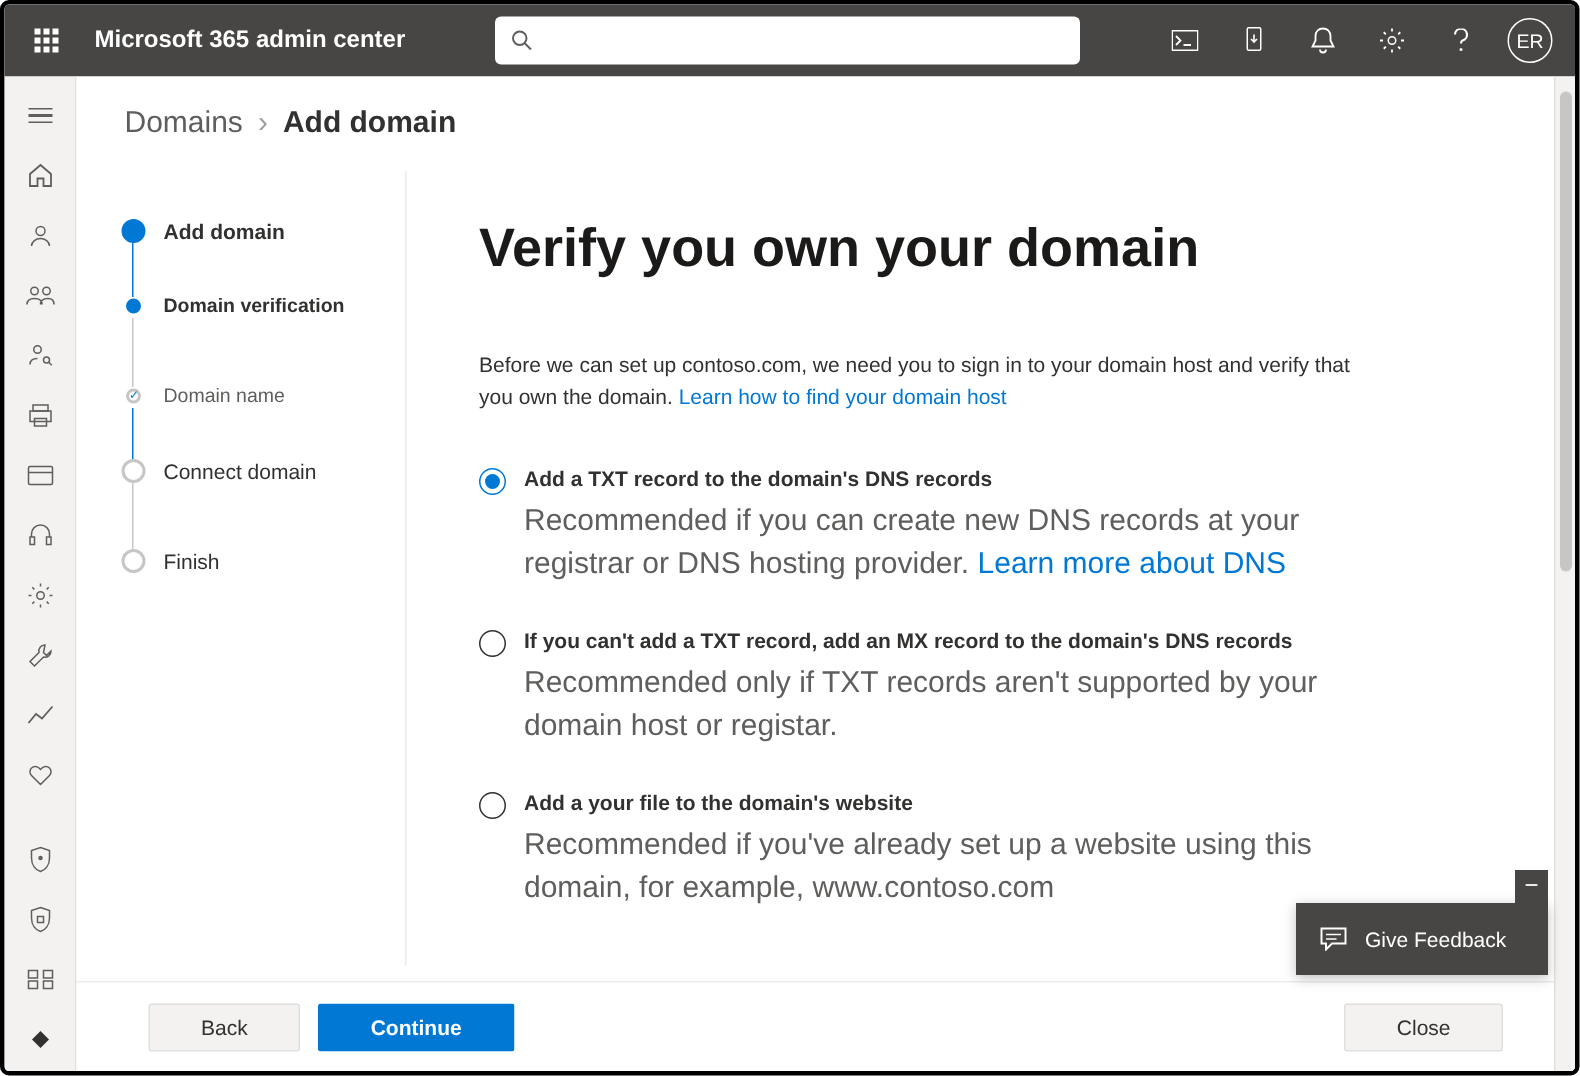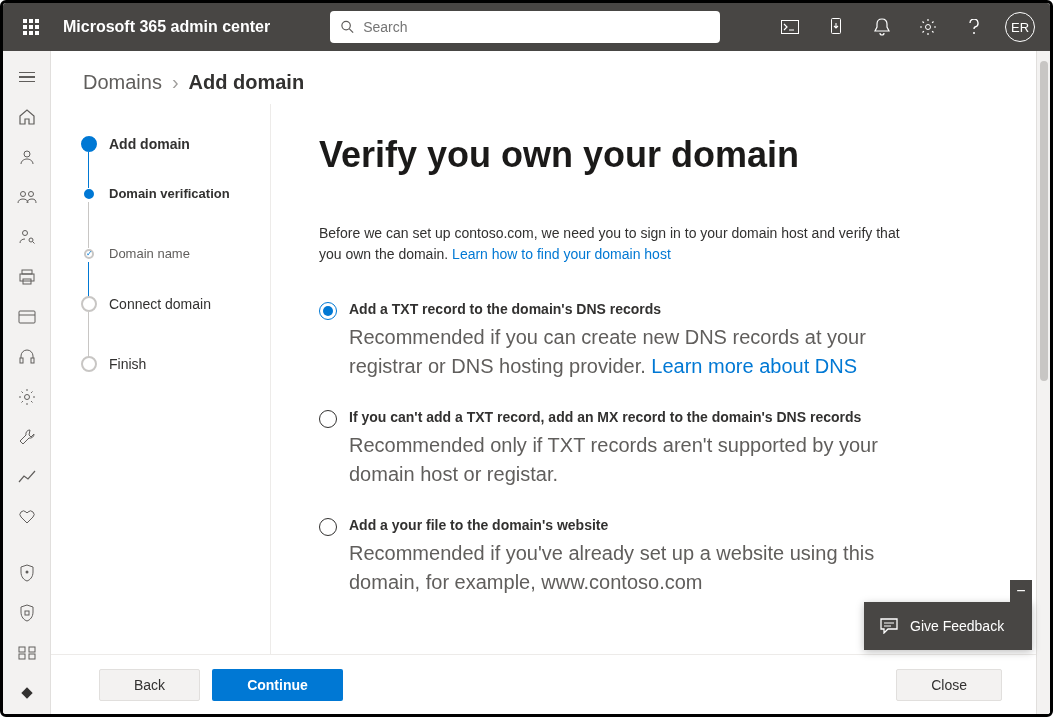--- a/index.html
+++ b/index.html
@@ -49,21 +49,21 @@
   width: 48px; background: #f3f2f1; border-right: 1px solid #e1dfdd;
   display: flex; flex-direction: column; align-items: center; padding-top: 8px; gap: 4px;
 }
 .rail-icon {
   width: 40px; height: 36px; display: flex; align-items: center; justify-content: center;
   color: #605e5c; cursor: pointer;
 }
 .ham { display: flex; flex-direction: column; gap: 3px; }
 .ham span { display: block; width: 16px; height: 1.5px; background: #605e5c; }
 .content-area {
-  flex: 1; display: flex; flex-direction: column; position: relative; background: #fff;
+  flex: 1; display: flex; flex-direction: column; position: relative; background: #fff; gap: 10px;
 }
 .breadcrumb-row {
   padding: 20px 32px 10px 32px; display: flex; align-items: center; gap: 10px;
   color: #323130; font-size: 20px;
 }
 .bc-link { color: #605e5c; cursor: pointer; }
 .bc-sep { color: #a19f9d; }
 .bc-current { font-weight: 600; }
 .main-row { flex: 1; display: flex; overflow: hidden; }
 .stepper-col {
@@ -162,21 +162,20 @@
         <span></span>
     </div>
   </div>
   <div class="app-title">Microsoft 365 admin center</div>
   <div class="search-wrap">
     <div class="search-box">
       <svg width="16" height="16" viewBox="0 0 16 16">
           <circle cx="6.5" cy="6.5" r="4.5" stroke="#605e5c" stroke-width="1.3" fill="none"></circle>
           <line x1="10" y1="10" x2="14" y2="14" stroke="#605e5c" stroke-width="1.3"></line>
         </svg>
-      <input type="text" style="margin-left: 8px;" placeholder="Search">
     </div>
   </div>
   <div class="topbar-spacer"></div>
   <div class="topbar-icons">
     <div class="top-icon">
       <svg width="18" height="14" viewBox="0 0 18 14">
           <rect x="0.5" y="0.5" width="17" height="13" stroke="#fff" fill="none"></rect>
           <path d="M3 4 L6 7 L3 10 M8 10 H13" stroke="#fff" stroke-width="1.2" fill="none"></path>
         </svg>
     </div>

